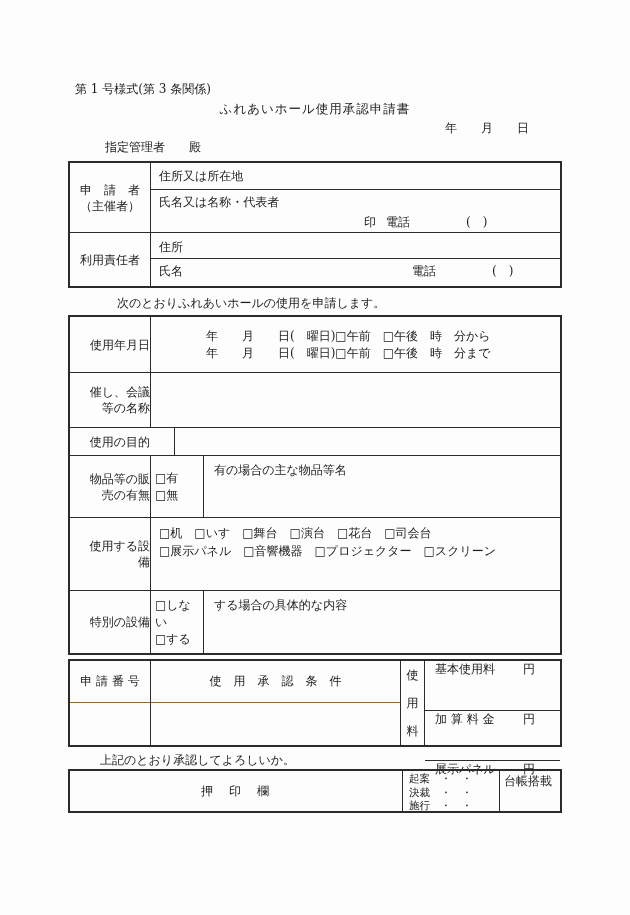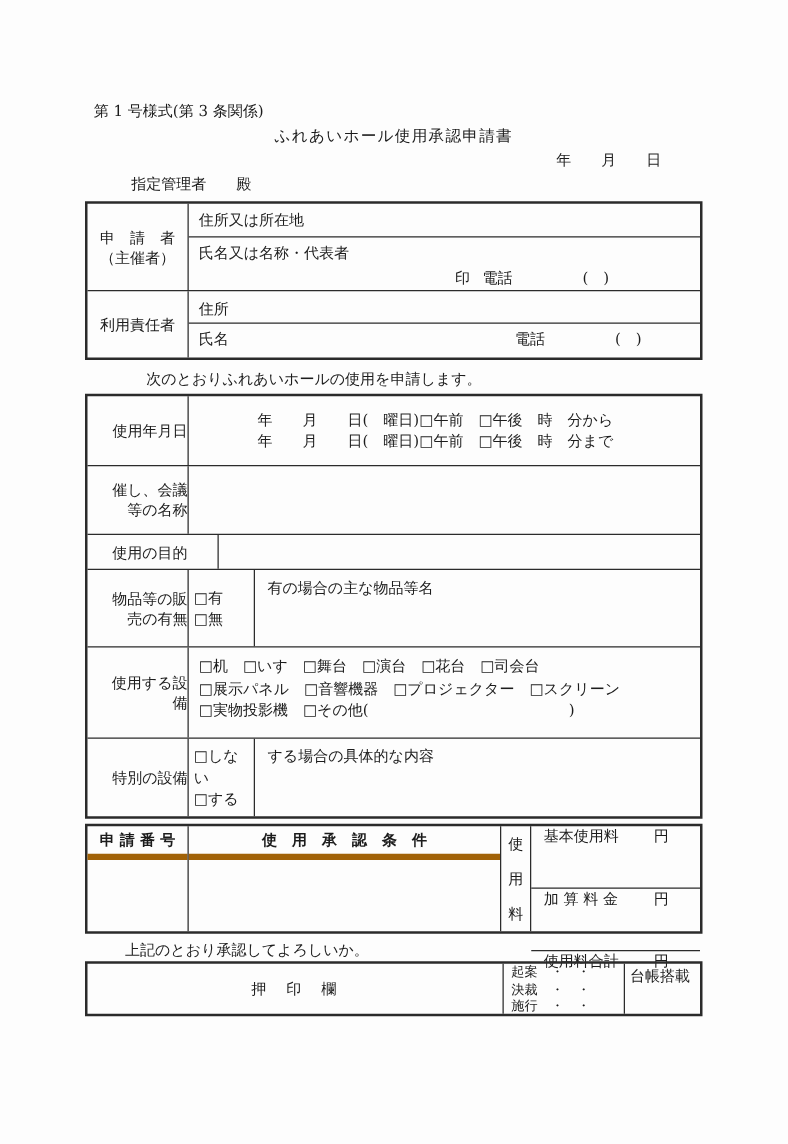--- a/index.html
+++ b/index.html
@@ -57,21 +57,21 @@
   .notecell{flex:1;border-left:1px solid #2b2b2b;padding:6px 0 0 10px;box-sizing:border-box;}
   .r-equip{height:73px;border-top:1px solid #2b2b2b;}
   .r-equip .main{padding:7px 0 0 8px;line-height:17.5px;}
   .equip3{display:flex;}
   .equip3 .closer{margin-left:160px;}
   .r-special{height:64px;border-top:1px solid #2b2b2b;flex:1;}
   
   .t3{top:659px;height:88px;display:flex;}
   .t3 .colA{width:80px;display:flex;flex-direction:column;}
   .t3 .colB{width:249px;border-left:1px solid #2b2b2b;display:flex;flex-direction:column;}
-  .t3 .hcell{height:27px;border-bottom:5px solid #a16207;display:flex;align-items:center;justify-content:center;font-weight:bold;}
+  .t3 .hcell{height:42px;border-bottom:1px solid #a16207;display:flex;align-items:center;justify-content:center;}
   .t3 .bodyempty{flex:1;}
   .t3 .colC{width:23px;border-left:1px solid #2b2b2b;display:flex;flex-direction:column;}
   .t3 .colC div{flex:1;display:flex;align-items:center;justify-content:center;}
   .t3 .colD{flex:1;border-left:1px solid #2b2b2b;display:flex;flex-direction:column;gap:32px;}
   .feerow{flex:1;display:flex;align-items:center;padding:0 25px 0 10px;justify-content:space-between;}
   
   .t4{top:769px;height:44px;display:flex;}
   .t4 .colA{width:332px;display:flex;align-items:center;justify-content:center;letter-spacing:2px;}
   .t4 .colB{width:97px;border-left:1px solid #2b2b2b;font-size:10.5px;line-height:13.5px;padding:1px 0 0 6px;box-sizing:border-box;}
   .t4 .colC{flex:1;border-left:1px solid #2b2b2b;font-size:12px;padding:2px 0 0 4px;box-sizing:border-box;}
@@ -160,24 +160,20 @@
       <div class="cell notecell">有の場合の主な物品等名</div>
     </div>
     <div class="row r-equip">
       <div class="cell lbl lblcell">
         <div>使用する設</div>
         <div>備</div>
       </div>
       <div class="cell main">
         <div>□机　□いす　□舞台　□演台　□花台　□司会台</div>
         <div>□展示パネル　□音響機器　□プロジェクター　□スクリーン</div>
-        <div class="equip3">
-          <span>□実物投影機　□その他(</span>
-          <span class="closer">)</span>
-        </div>
       </div>
     </div>
     <div class="row r-special">
       <div class="cell lbl lblcell">
         <div>特別の設備</div>
       </div>
       <div class="cell subcell">
         <div>□しない</div>
         <div>□する</div>
       </div>
@@ -202,21 +198,21 @@
     <div class="colD">
       <div class="feerow">
         <span>基本使用料</span>
         <span>円</span>
       </div>
       <div class="feerow bt">
         <span>加 算 料 金</span>
         <span>円</span>
       </div>
       <div class="feerow bt">
-        <span>使用料合計</span>
+        <span>展示パネル</span>
         <span>円</span>
       </div>
     </div>
   </div>
 
   <div class="abs stmt2">上記のとおり承認してよろしいか。</div>
 
   <div class="tbl t4">
     <div class="cell colA">押　印　欄</div>
     <div class="cell colB">

